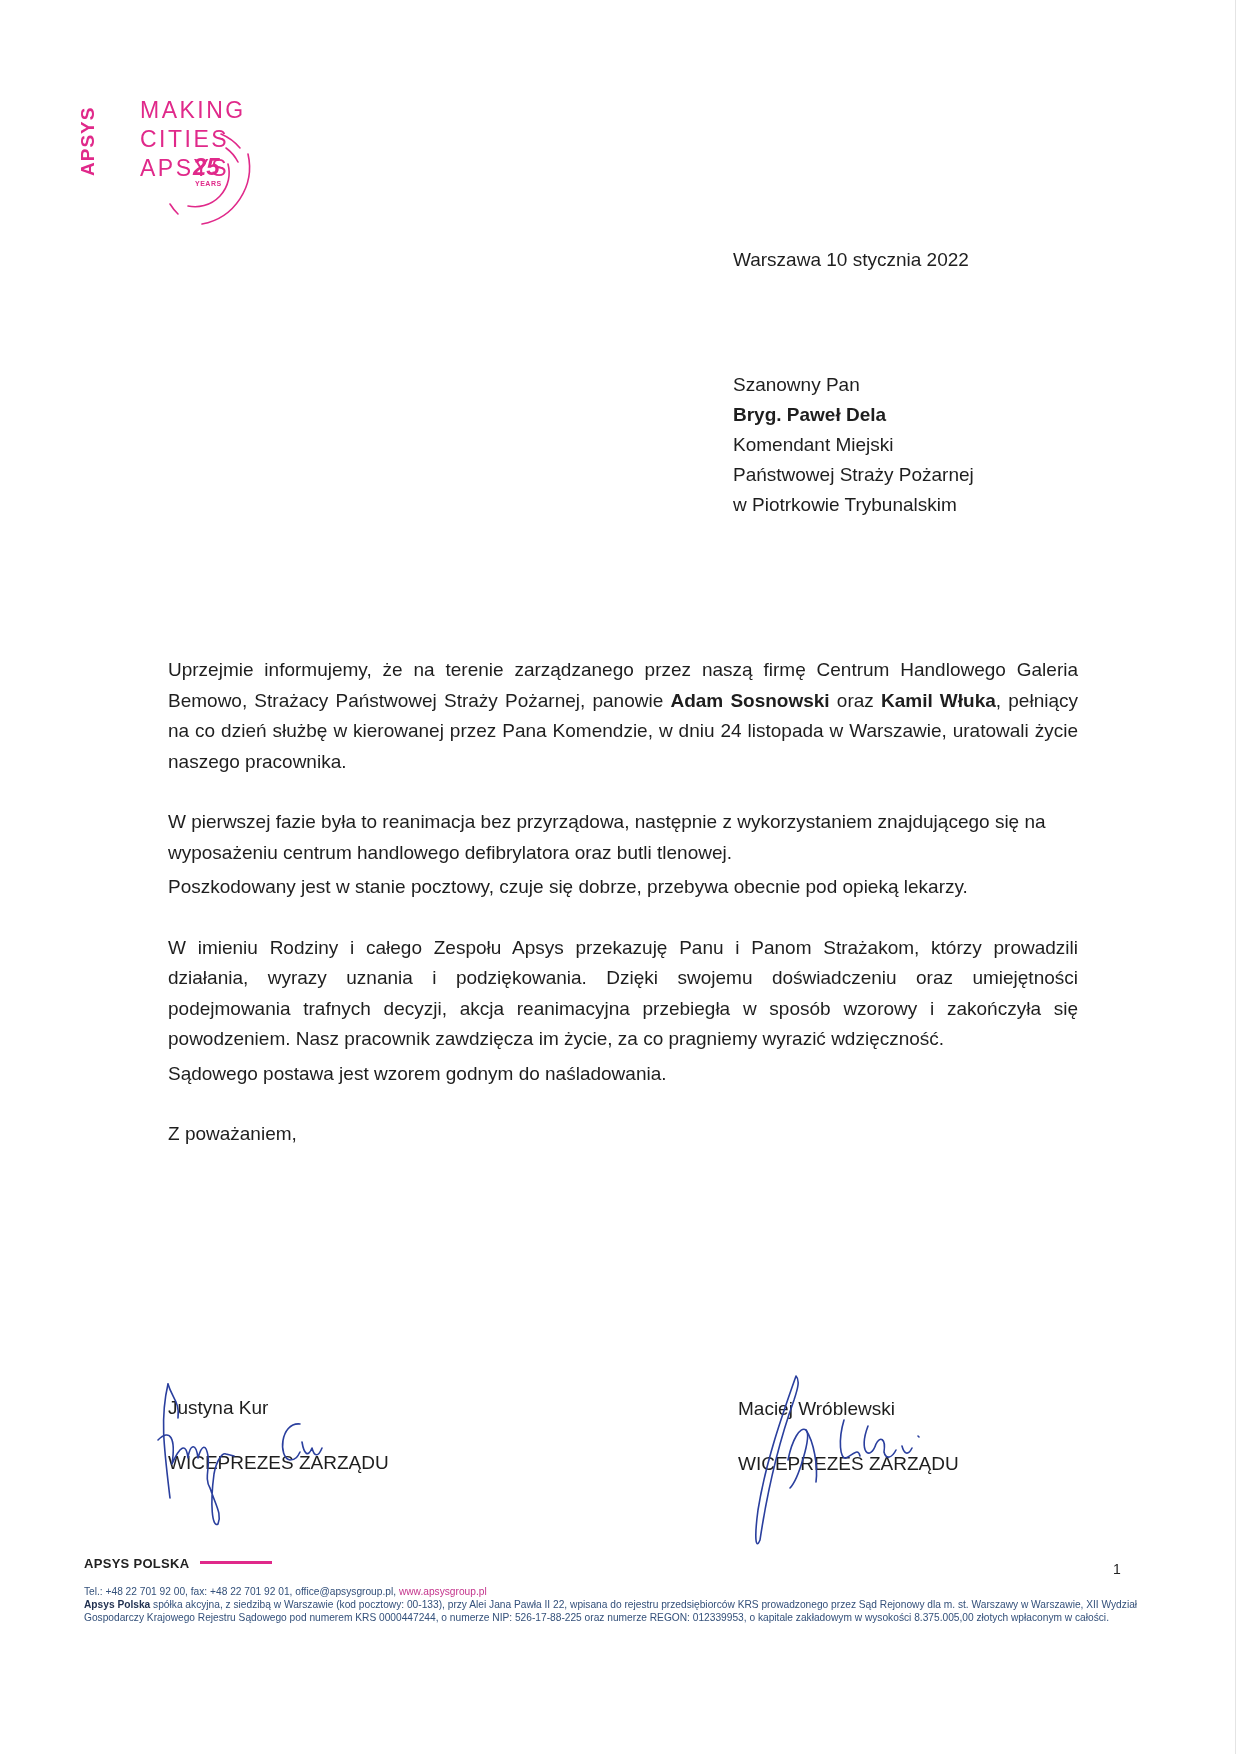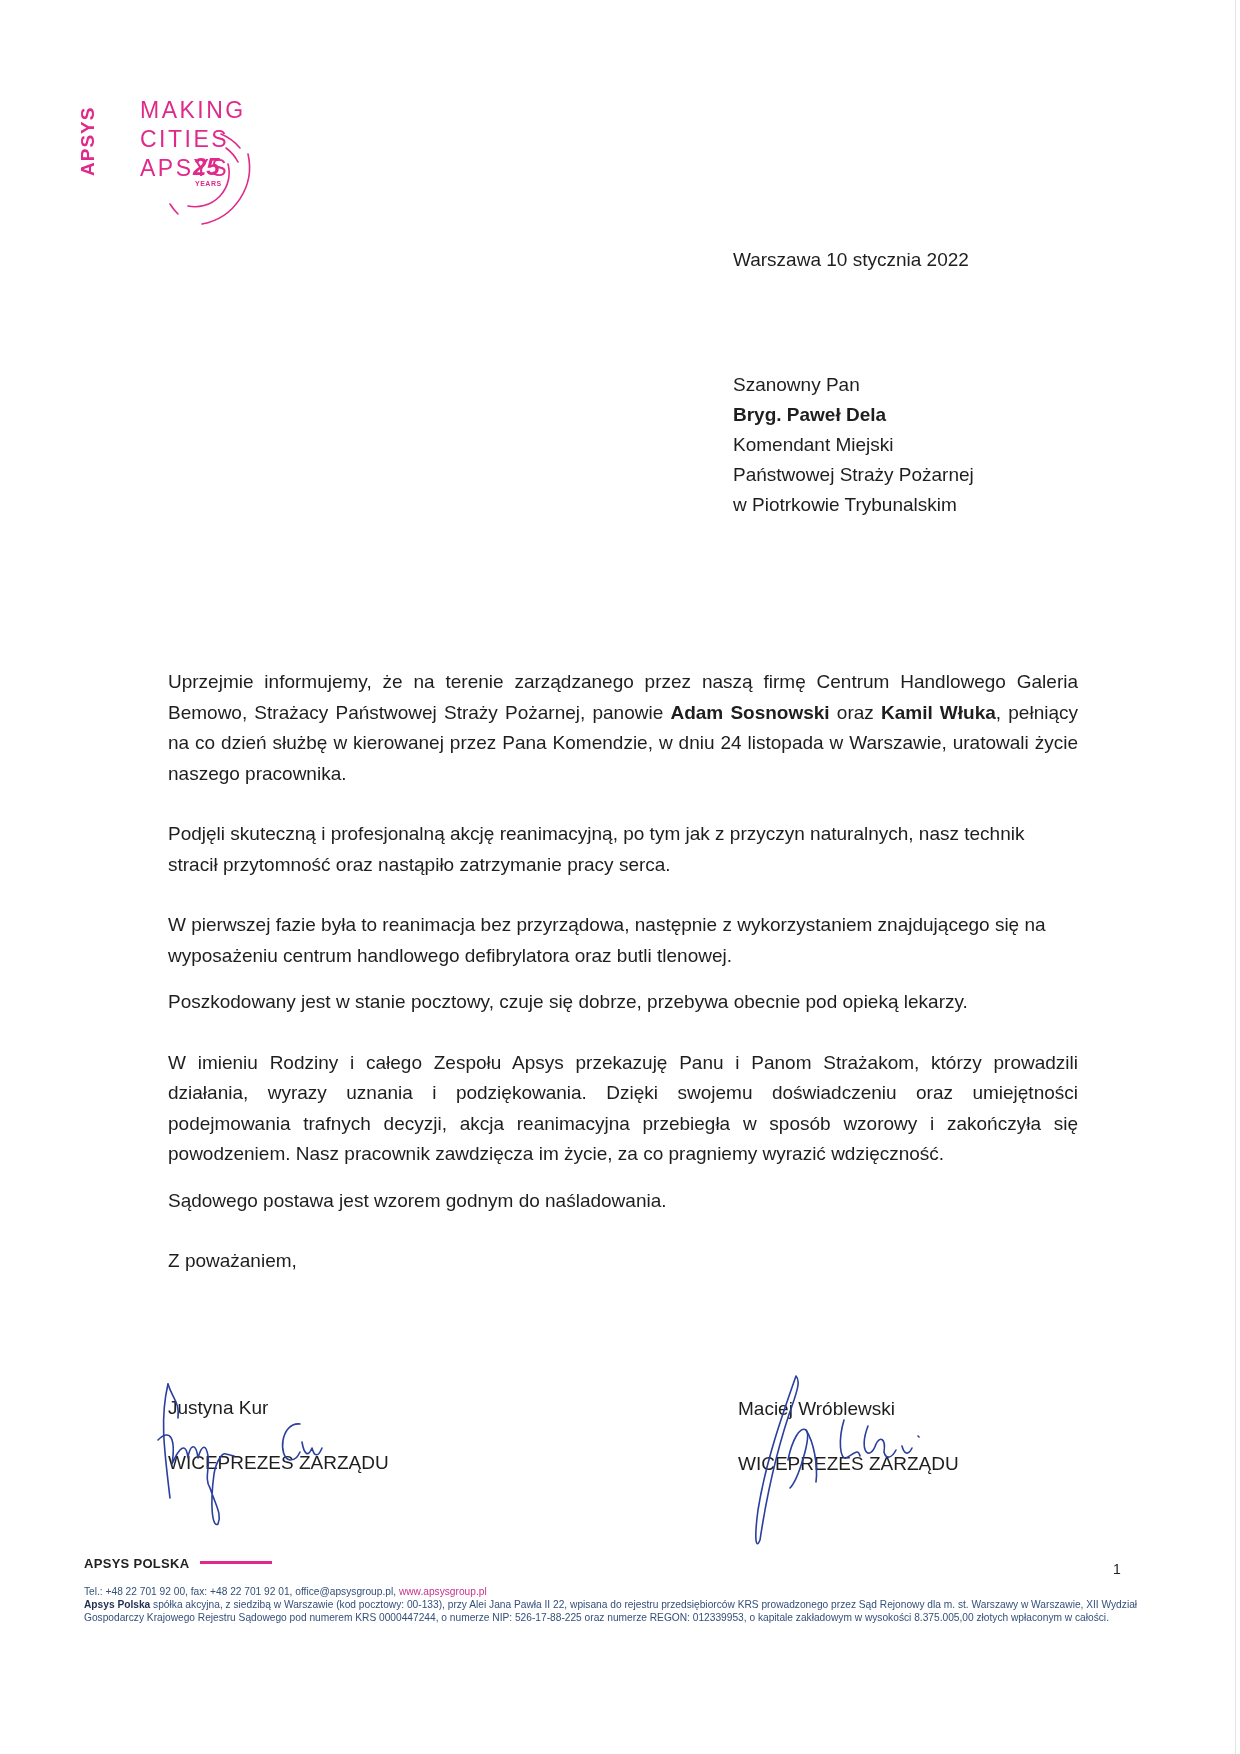--- a/index.html
+++ b/index.html
@@ -21,21 +21,21 @@
   .txt { position: absolute; font-size: 19px; line-height: 30px; color: #1e1e1e; white-space: nowrap; }
   .date { left: 733px; top: 245px; }
   .addr { left: 733px; top: 370px; }
   .addr div { height: 30px; }
   .bold { font-weight: bold; }
 
   .title { position: absolute; left: 0; width: 1240px; top: 588px; text-align: center; font-weight: bold;
            font-size: 19px; letter-spacing: 5.5px; color: #1e1e1e; }
 
   .body { position: absolute; left: 168px; width: 910px; top: 651px; font-size: 19px; line-height: 30.5px; color: #1e1e1e; }
-  .body p { margin: 16px 0 30px 0; }
+  .body p { margin: 4px 0 30px 0; }
   .body p.nogap { margin-bottom: 0; }
   .body .justify { text-align: justify; text-align-last: left; }
 
   .sig { position: absolute; font-size: 19px; line-height: 30px; color: #1e1e1e; }
   .sig-left { left: 168px; top: 1393px; }
   .sig-right { left: 738px; top: 1394px; }
   .sig .role { margin-top: 25px; }
   .scrawl { position: absolute; }
 
   .footer-brand { position: absolute; left: 84px; top: 1556px; font-size: 13px; font-weight: bold; color: #222; letter-spacing: 0.3px; }
@@ -75,21 +75,20 @@
     <div>Szanowny Pan</div>
     <div class="bold">Bryg. Paweł Dela</div>
     <div>Komendant Miejski</div>
     <div>Państwowej Straży Pożarnej</div>
     <div>w Piotrkowie Trybunalskim</div>
   </div>
 
 
   <div class="body">
     <p class="justify"><span>Uprzejmie informujemy, że na terenie zarządzanego przez naszą firmę Centrum Handlowego Galeria Bemowo, Strażacy Państwowej Straży Pożarnej, panowie </span><span class="bold">Adam Sosnowski</span><span> oraz </span><span class="bold">Kamil Włuka</span><span>, pełniący na co dzień służbę w kierowanej przez Pana Komendzie, w dniu 24 listopada w Warszawie, uratowali życie naszego pracownika.</span></p>
-    <p>Podjęli skuteczną i profesjonalną akcję reanimacyjną, po tym jak z przyczyn naturalnych, nasz technik stracił przytomność oraz nastąpiło zatrzymanie pracy serca.</p>
     <p class="nogap">W pierwszej fazie była to reanimacja bez przyrządowa, następnie z wykorzystaniem znajdującego się na wyposażeniu centrum handlowego defibrylatora oraz butli tlenowej.</p>
     <p>Poszkodowany jest w stanie pocztowy, czuje się dobrze, przebywa obecnie pod opieką lekarzy.</p>
     <p class="nogap justify">W imieniu Rodziny i całego Zespołu Apsys przekazuję Panu i Panom Strażakom, którzy prowadzili działania, wyrazy uznania i podziękowania. Dzięki swojemu doświadczeniu oraz umiejętności podejmowania trafnych decyzji, akcja reanimacyjna przebiegła w sposób wzorowy i zakończyła się powodzeniem.  Nasz pracownik zawdzięcza im życie, za co pragniemy wyrazić wdzięczność.</p>
     <p>Sądowego postawa jest wzorem godnym do naśladowania.</p>
     <p>Z poważaniem,</p>
   </div>
 
   <div class="sig sig-left">
     <div>Justyna Kur</div>
     <div class="role">WICEPREZES ZARZĄDU</div>

